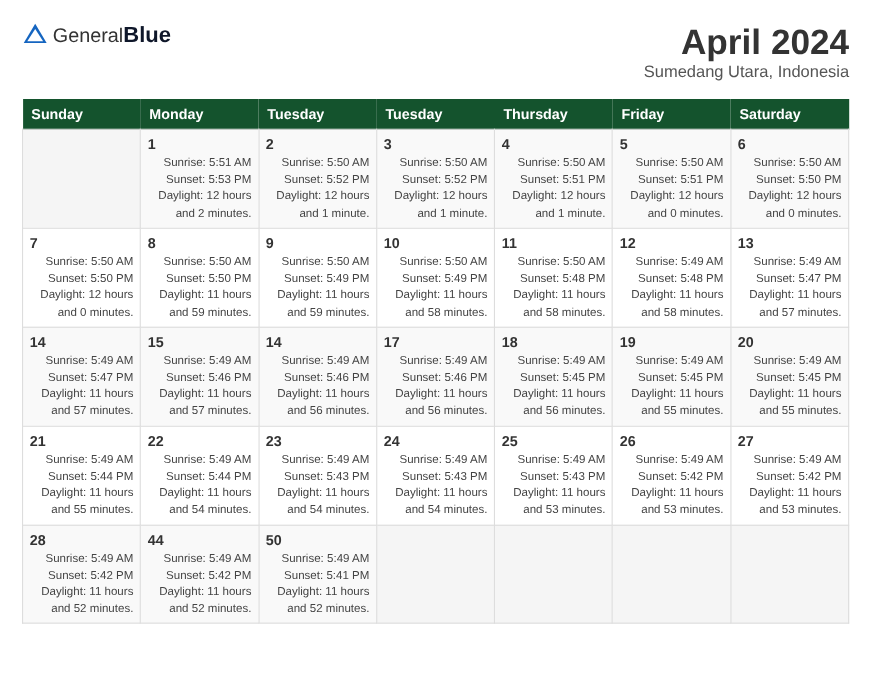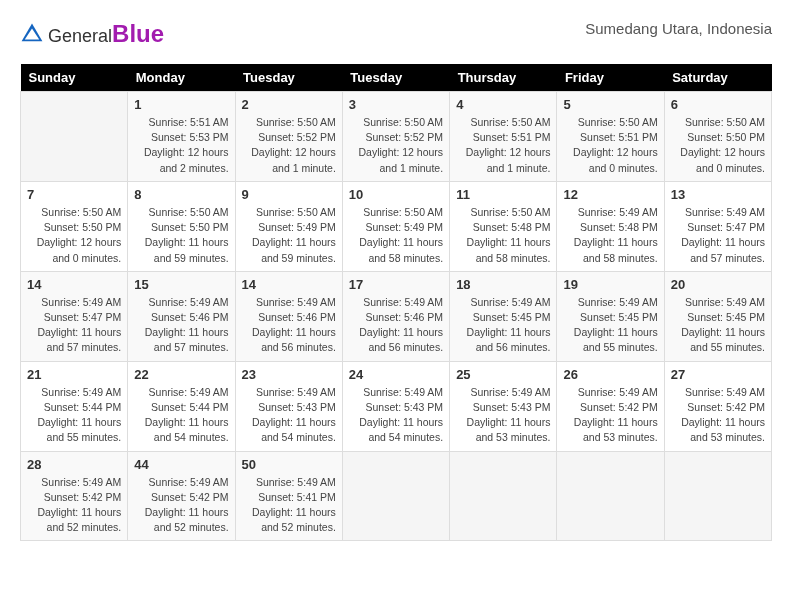--- a/index.html
+++ b/index.html
@@ -20,23 +20,23 @@
       display: flex;
       align-items: center;
       gap: 4px;
     }
     .logo-text-general {
       font-size: 18px;
       font-weight: normal;
       color: #333;
     }
     .logo-text-blue {
-      font-size: 24px;
+      font-size: 20px;
       font-weight: bold;
-      color: #a21caf;
+      color: #0f172a;
       margin-top: 32px;
     }
     .logo-icon {
       width: 24px;
       height: 24px;
     }
     .title-block {
       text-align: right;
     }
     .title-block h1 {
@@ -49,21 +49,21 @@
       color: #555;
       font-weight: normal;
       margin-left: 48px;
     }
     .calendar {
       width: 100%;
       border-collapse: collapse;
       font-size: 11px;
     }
     .calendar thead tr th {
-      background-color: #000000;
+      background-color: #14532d;
       color: #fff;
       padding: 6px 8px;
       text-align: left;
       font-size: 13px;
       font-weight: bold;
     }
     .calendar tbody tr td {
       border: 1px solid #ddd;
       vertical-align: top;
       padding: 5px 6px;
@@ -97,20 +97,21 @@
   <div class="logo">
     <svg class="logo-icon" viewBox="0 0 30 30" xmlns="http://www.w3.org/2000/svg">
       <polygon points="15,2 28,24 2,24" fill="#1565C0"></polygon>
       <polygon points="15,8 24,22 6,22" fill="#fff"></polygon>
     </svg>
     <span>
       <span class="logo-text-general">General</span><span class="logo-text-blue">Blue</span>
     </span>
   </div>
   <div class="title-block">
+    <h1>April 2024</h1>
     <h2>Sumedang Utara, Indonesia</h2>
   </div>
 </div>
 
 <table class="calendar">
   <thead>
     <tr>
     <th>Sunday</th>
         <th>Monday</th>
         <th>Tuesday</th>

